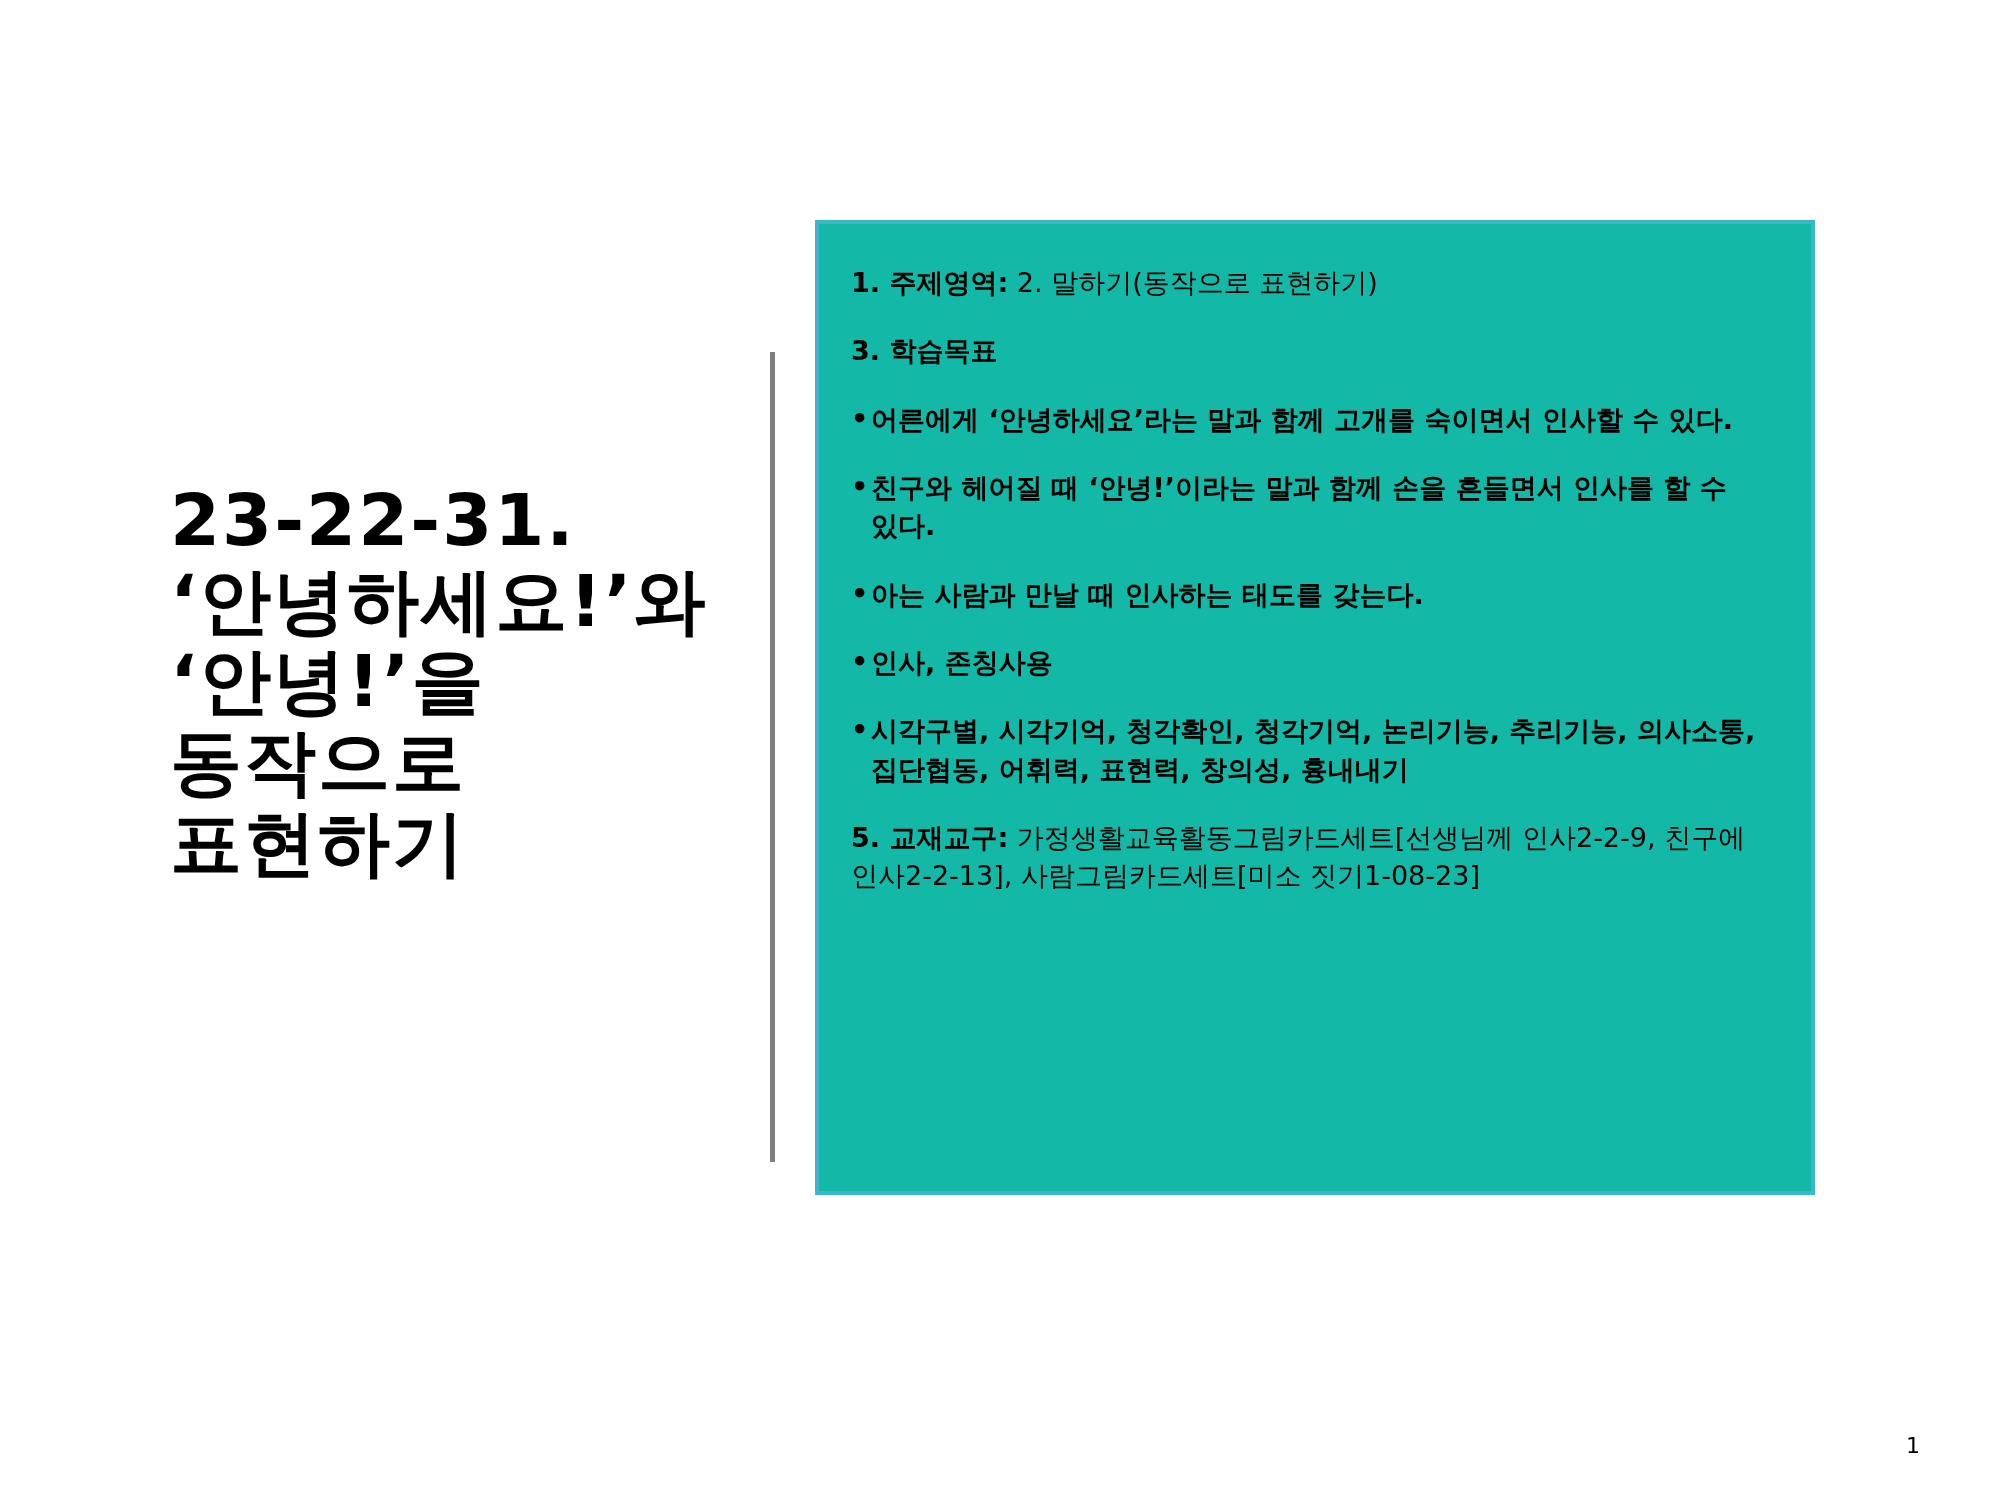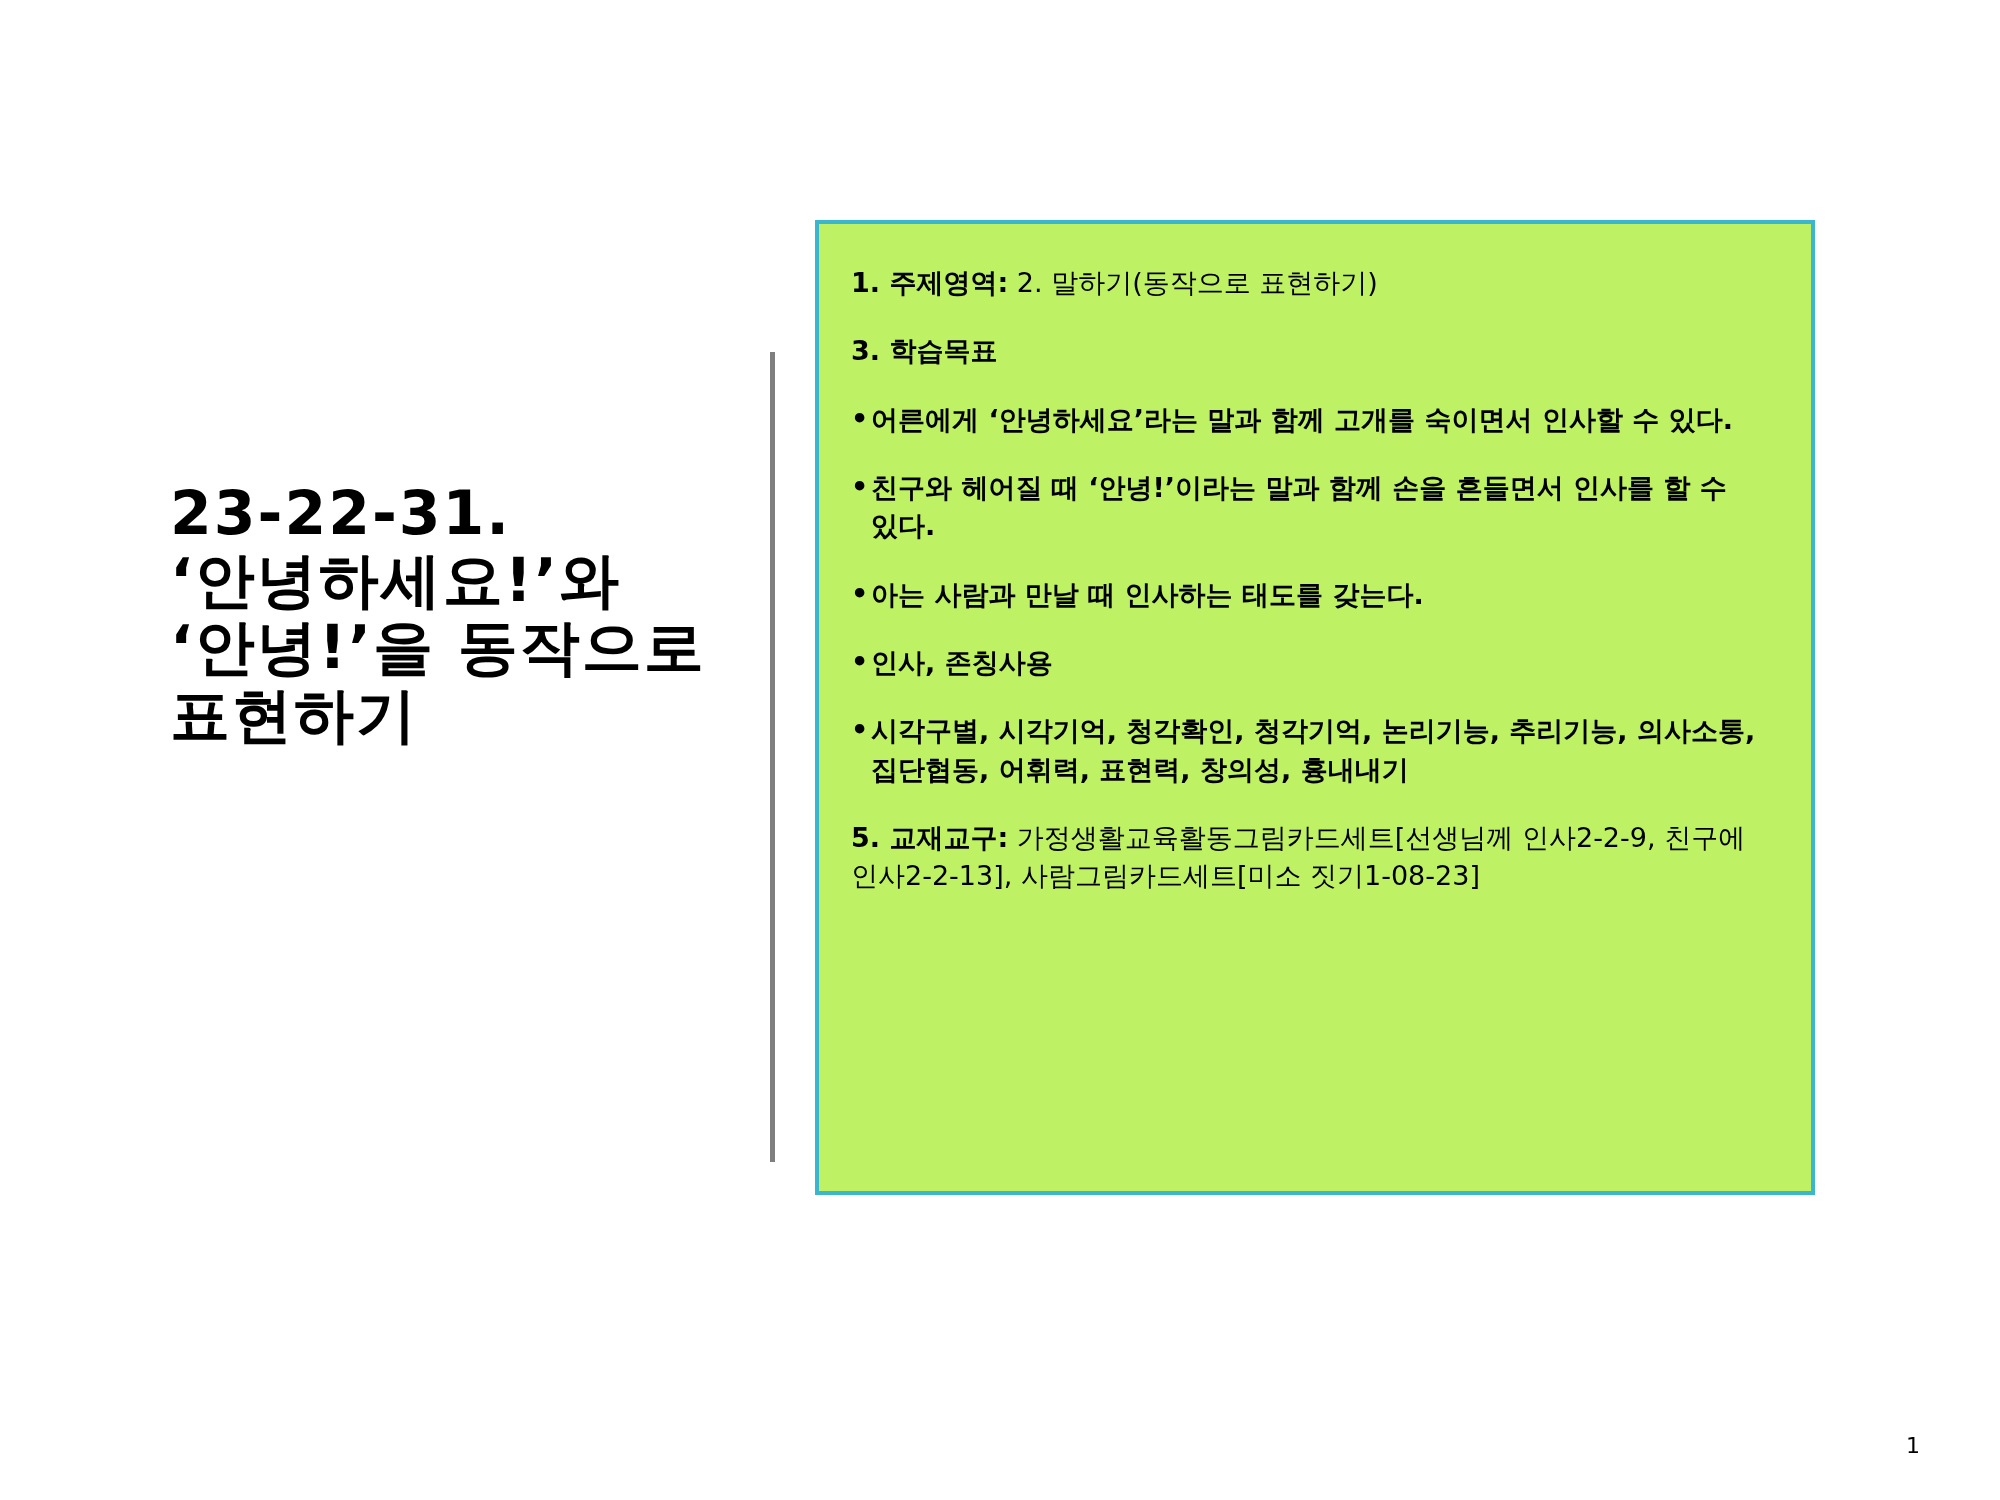--- a/index.html
+++ b/index.html
@@ -16,21 +16,21 @@
   }
 
   
   #slide-title {
     position: absolute;
     left: 170px;
     top: 480px;
     width: 570px;
     font-family: "DejaVu Sans", "Liberation Sans", sans-serif;
     font-weight: bold;
-    font-size: 60px;
+    font-size: 72px;
     line-height: 1.12;
     letter-spacing: 2px;
     color: #000000;
     white-space: pre-wrap;
     word-break: keep-all;
   }
 
   
   #divider {
     position: absolute;
@@ -41,21 +41,21 @@
     background: #7f7f7f;
   }
 
   
   #info-panel {
     position: absolute;
     left: 815px;
     top: 220px;
     width: 1000px;
     height: 975px;
-    background: #bef264;
+    background: #14b8a6;
     border: 4px solid #3cb6cf;
     box-sizing: border-box;
     padding: 40px 28px 24px 32px;
   }
 
   .para {
     color: #000000;
     font-size: 27px;
     line-height: 1.42;
     margin: 0 0 30px 0;

